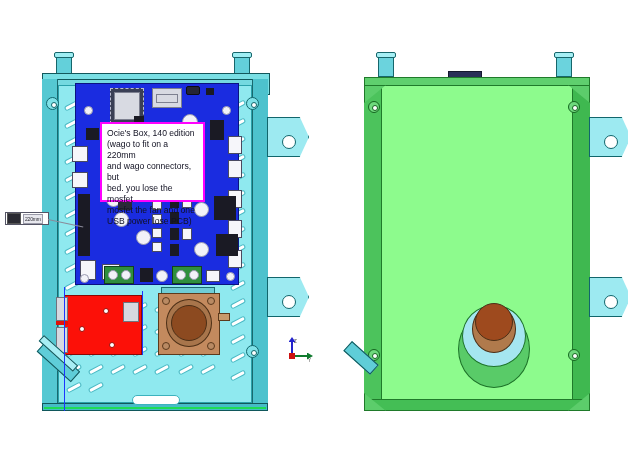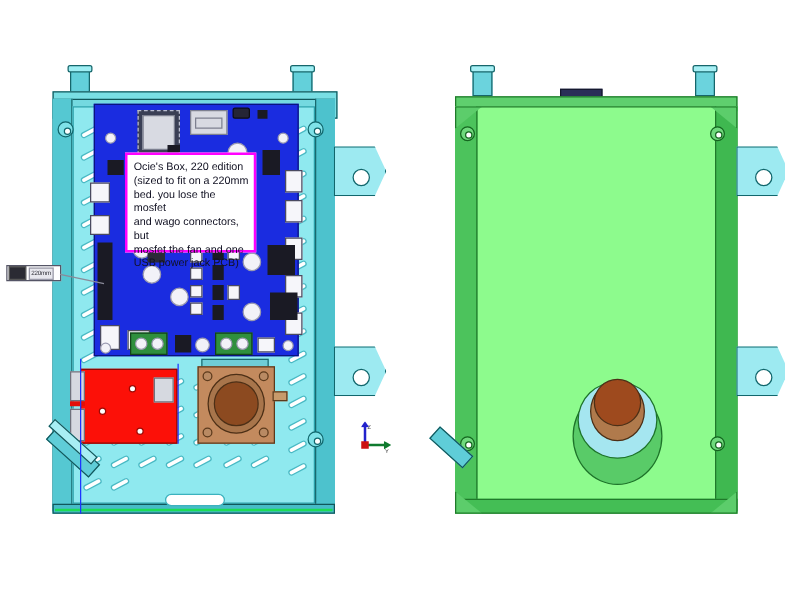--- a/index.html
+++ b/index.html
@@ -364,26 +364,26 @@
     <div class="fan-spigot"></div>
 
     <div class="leg" style="left:18px;top:286px;width:46px;height:14px;"></div>
     <div class="leg-hi" style="left:16px;top:280px;width:46px;height:8px;"></div>
 
     <div class="ref-line" style="left:36px;top:232px;height:124px;"></div>
     <div class="ref-line" style="left:114px;top:236px;height:64px;"></div>
   </div>
 
   <div id="callout">
-    <div>Ocie's Box, 220 edition</div>
-    <div>(sized to fit on a 220mm</div>
+    <div>Ocie's Box, 140 edition</div>
+    <div>(wago to fit on a 220mm</div>
+    <div>and wago connectors, but</div>
     <div>bed. you lose the mosfet</div>
-    <div>and wago connectors, but</div>
     <div>mosfet the fan and one</div>
-    <div>USB power jack PCB)</div>
+    <div>USB power lose PCB)</div>
   </div>
 
   <div id="dim-tag">
     <span class="swatch"></span>
     <span class="val">220mm</span>
   </div>
   <div class="leader" style="left:48px;top:219px;width:36px;transform:rotate(12deg);"></div>
 
   <div id="right-assembly" class="abs">
 

